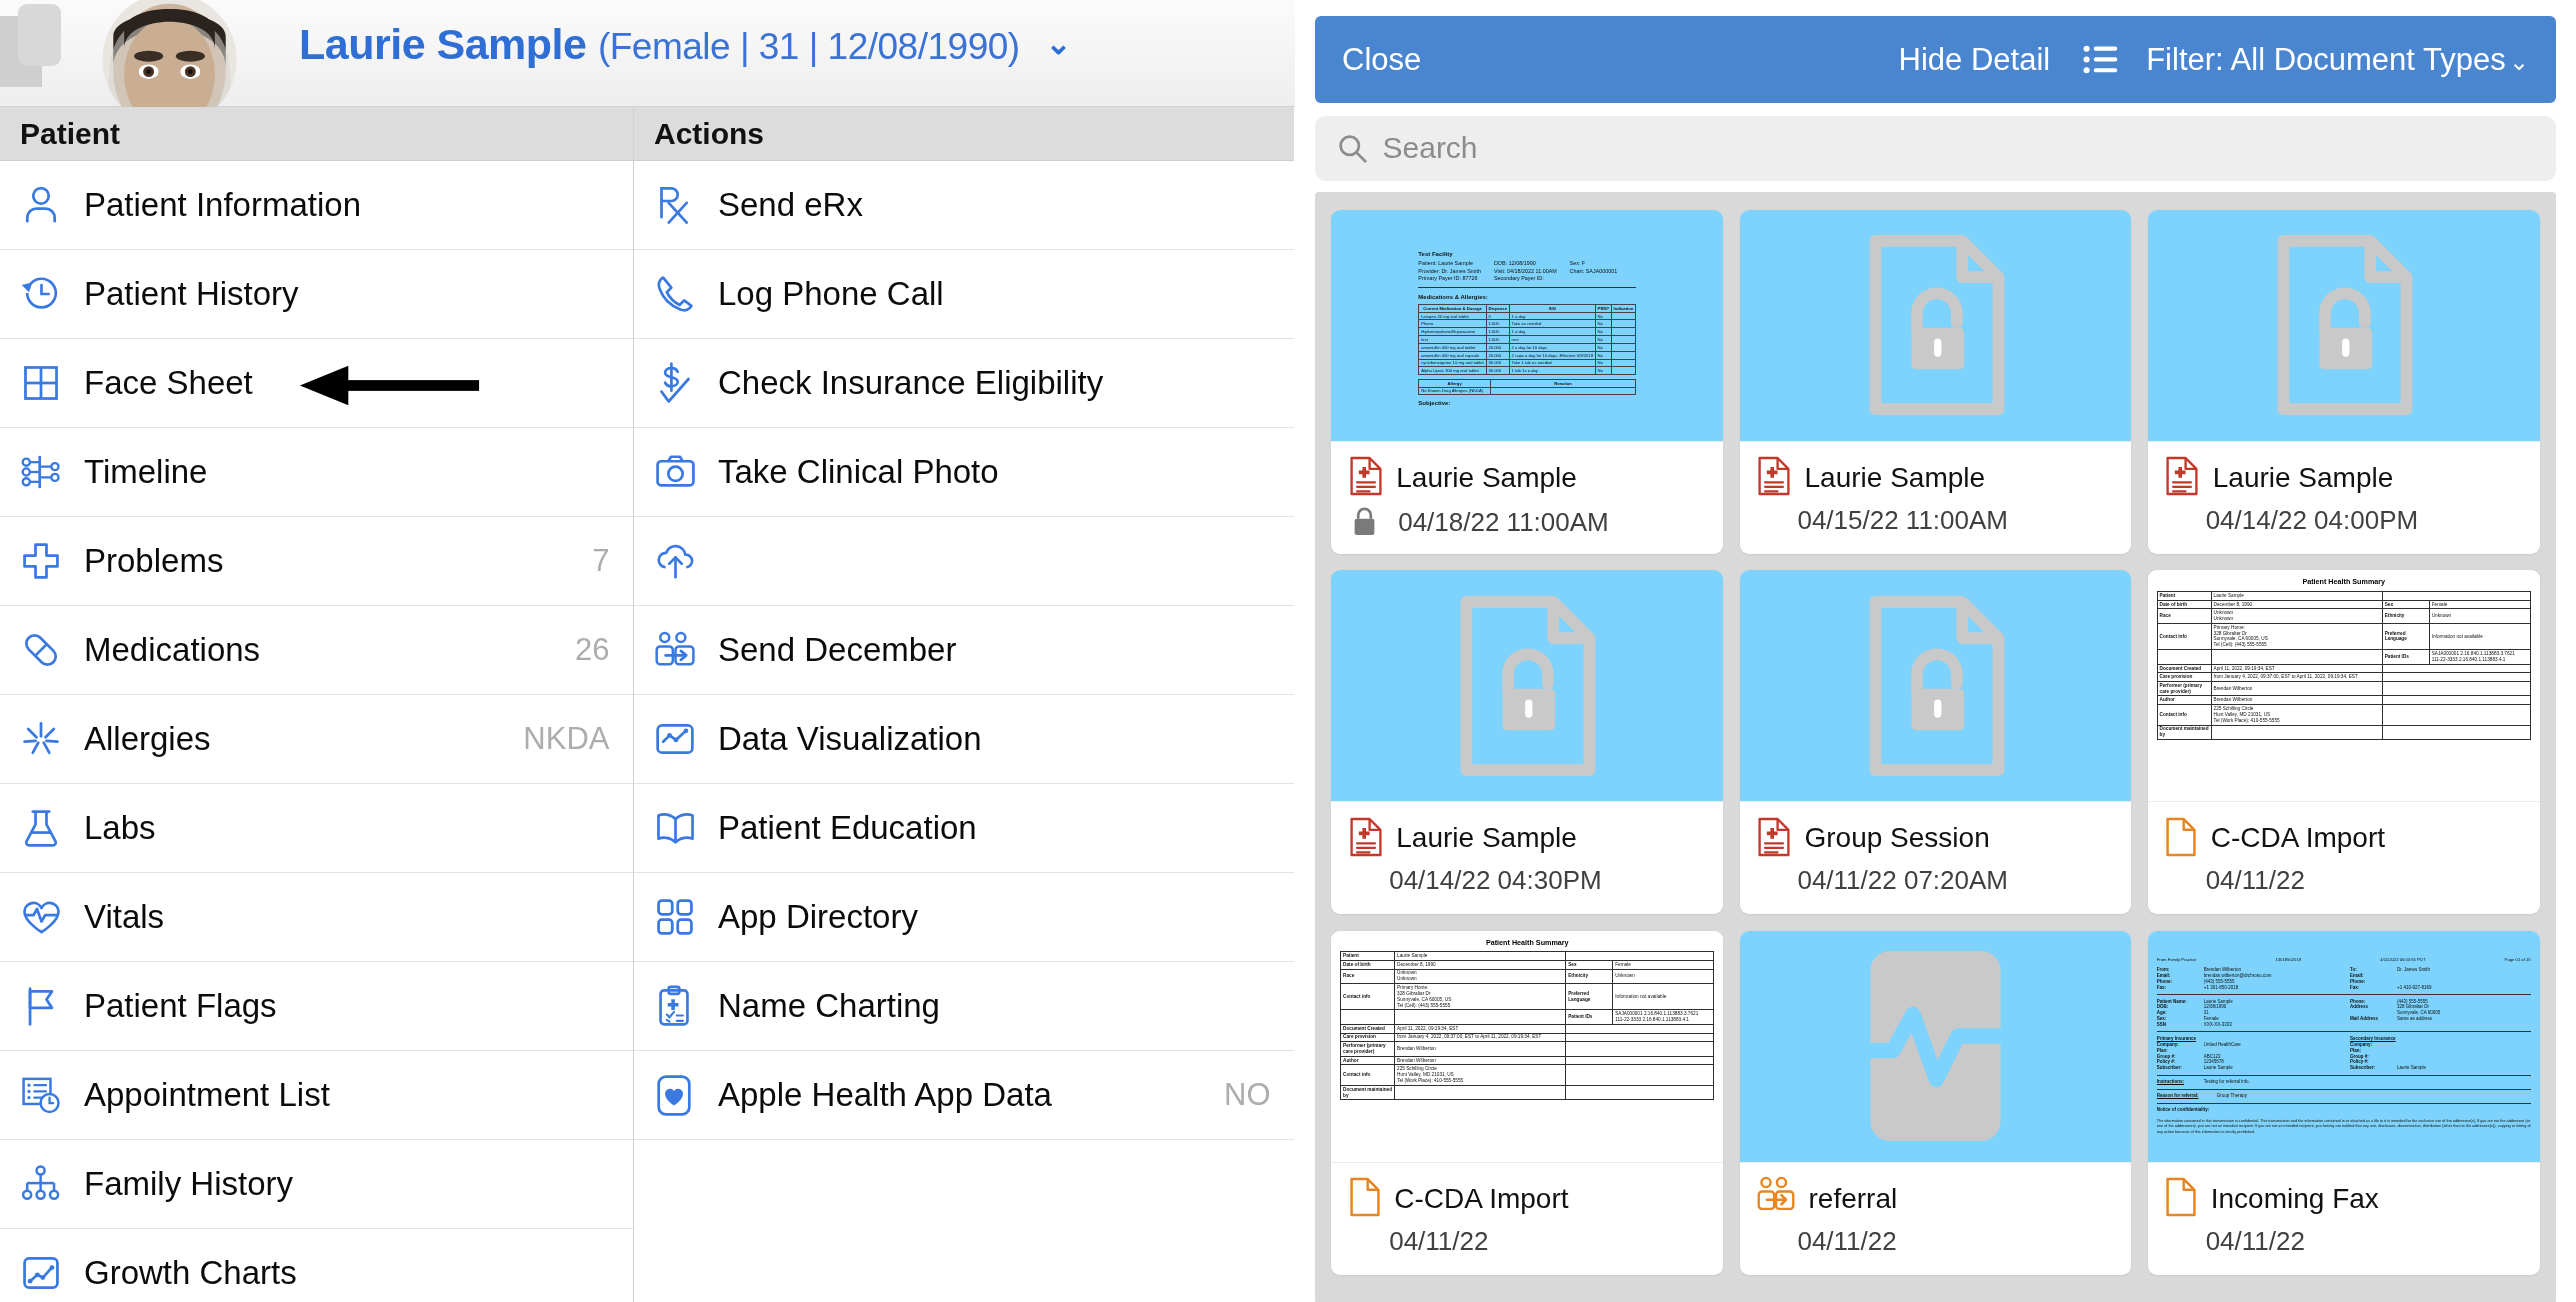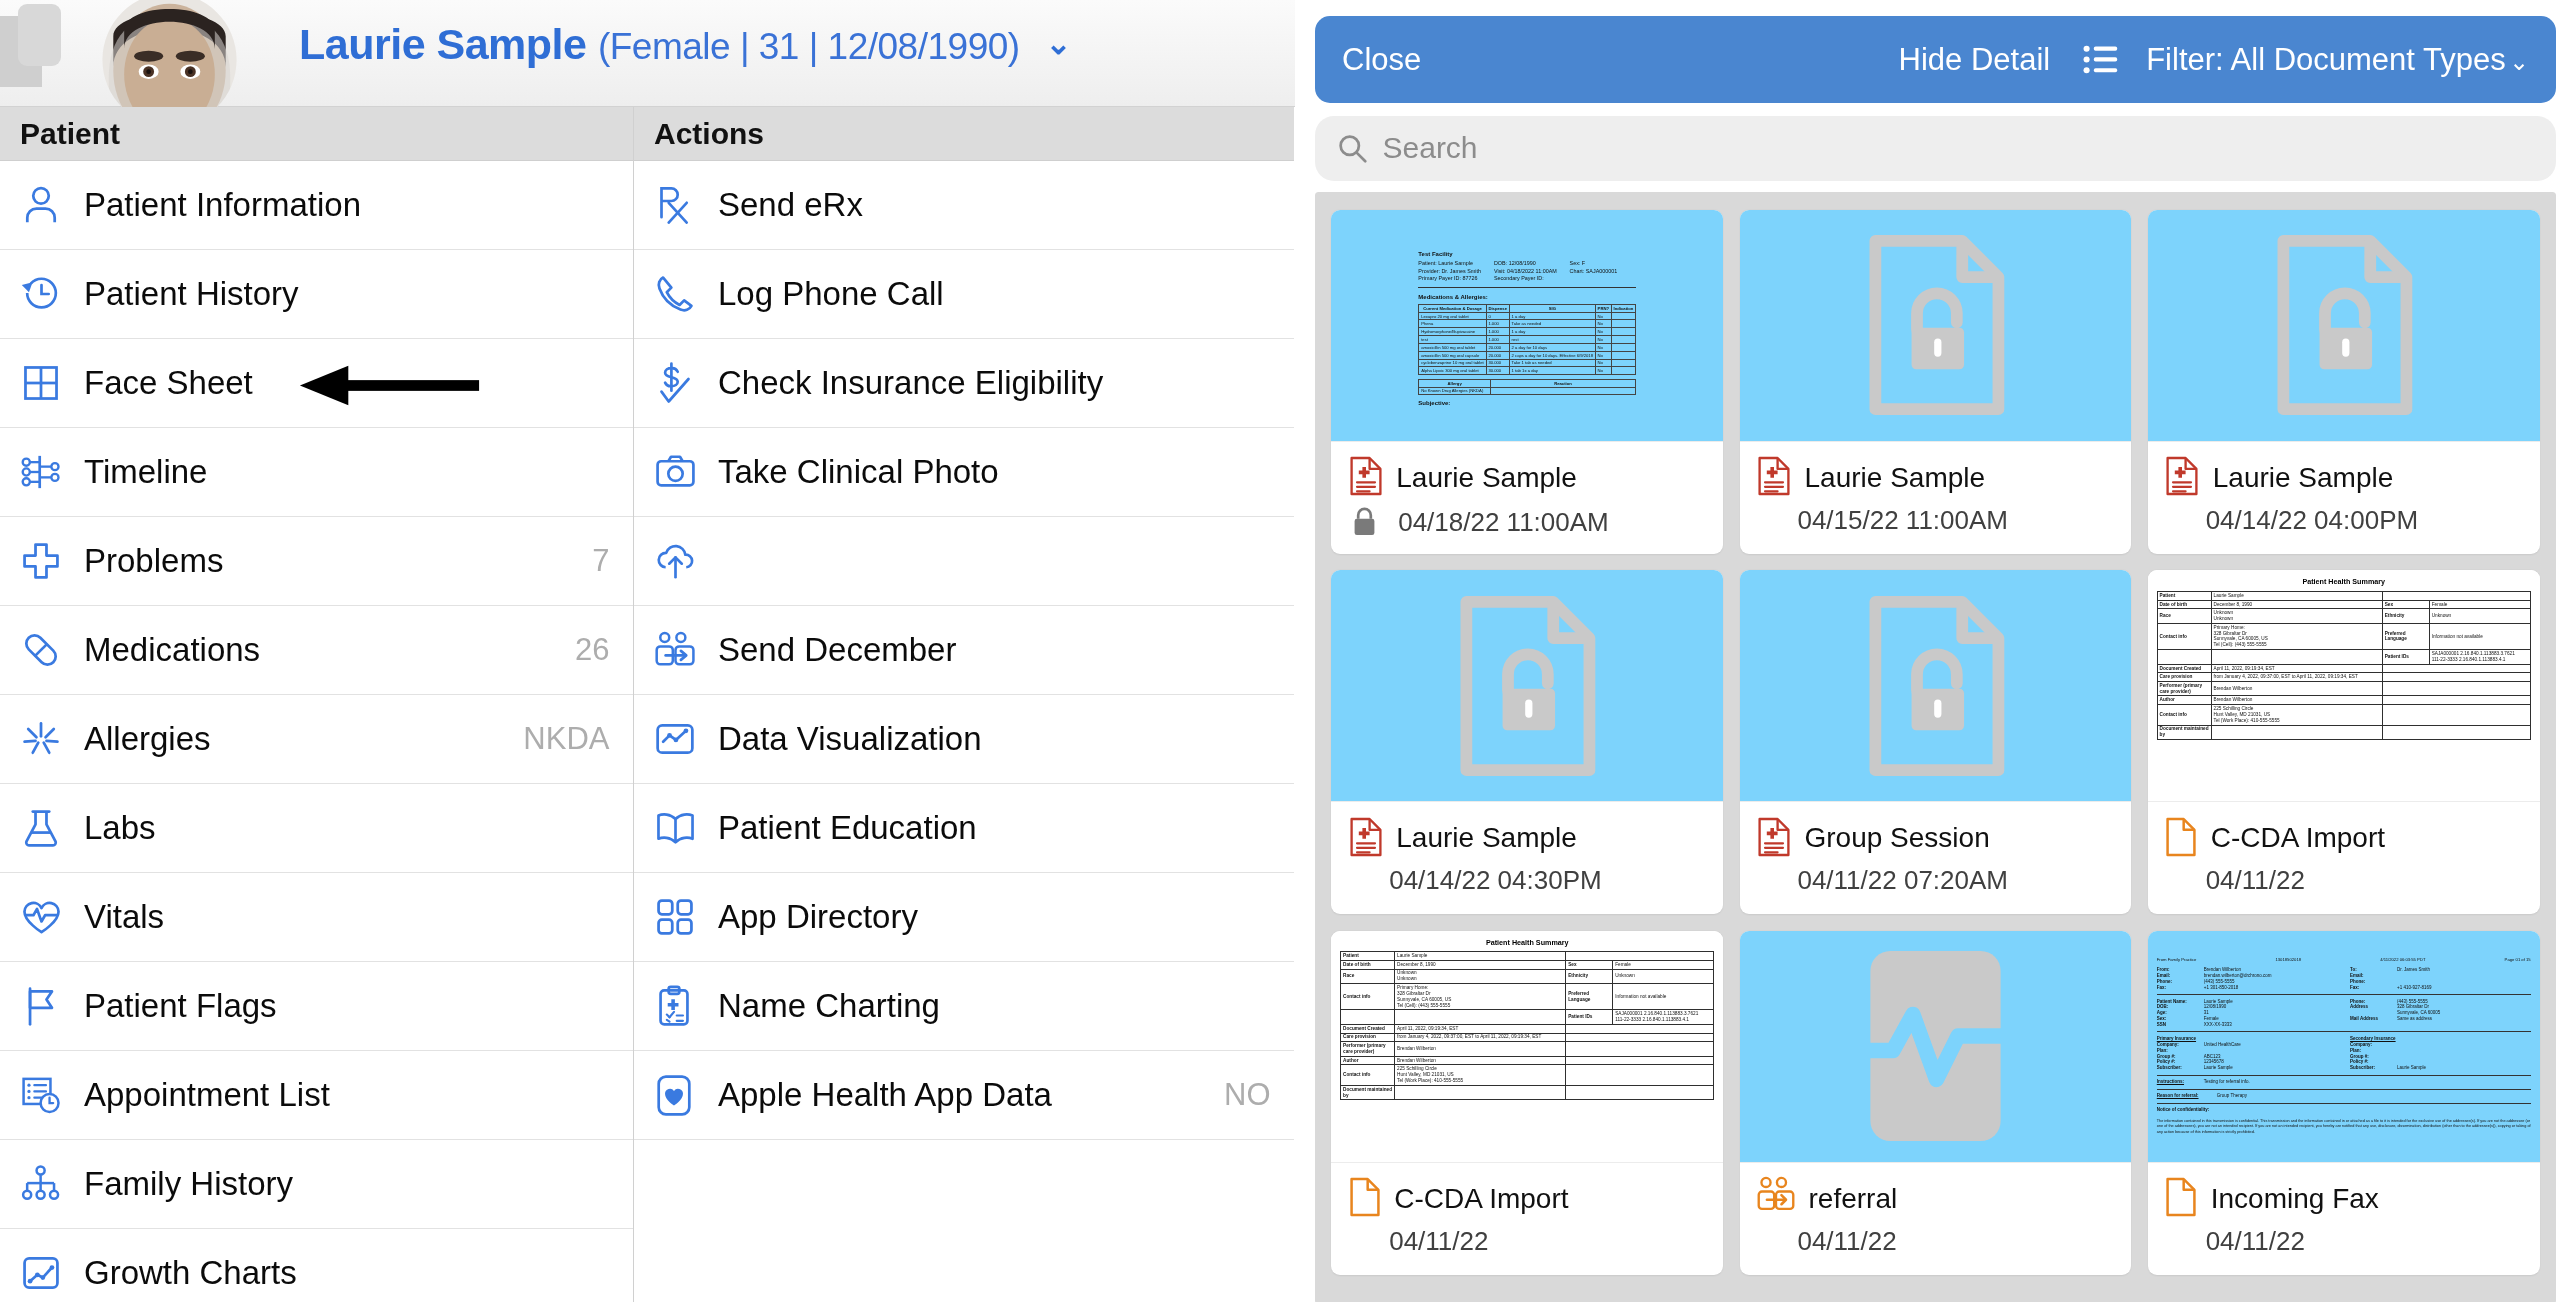--- a/index.html
+++ b/index.html
@@ -68,33 +68,33 @@
     position: absolute; left: 299px; top: 257px; width: 181px; height: 43px;
     pointer-events: none;
   }
 
   
   .docs {
     position: relative; width: 1281px; height: 1302px;
     background: #ffffff; padding: 16.3px 20px 0 20px;
   }
   .docs-bar {
-    height: 87px; background: #4a86d0; border-radius: 15px;
+    height: 87px; background: #4a86d0; border-radius: 6px;
     display: flex; align-items: center; padding: 0 27px; color: #fff;
   }
   .docs-bar .close { font-size: 31px; }
   .docs-bar .spacer { flex: 1 1 auto; }
   .docs-bar .hide { font-size: 31px; margin-right: 33px; }
   .docs-bar .listicon { margin-right: 27px; display: flex; }
   .docs-bar .filter { font-size: 31px; white-space: nowrap; }
   .docs-bar .filter .cv { font-size: 23.5px; margin-left: 3.6px; }
 
   .search-wrap { padding: 12.7px 0 11px 0; }
   .search {
-    height: 65px; background: #eeeeee; border-radius: 19px;
+    height: 65px; background: #eeeeee; border-radius: 11px;
     display: flex; align-items: center; padding: 0 22px;
   }
   .search .q { margin-right: 14.5px; display: flex; }
   .search .ph { font-size: 30px; color: #8c8c8c; }
 
   .grid-area {
     background: #d9d9d9; border-radius: 3.6px; padding: 18px 16.3px;
     height: 1112px; overflow: hidden;
   }
   .grid {

